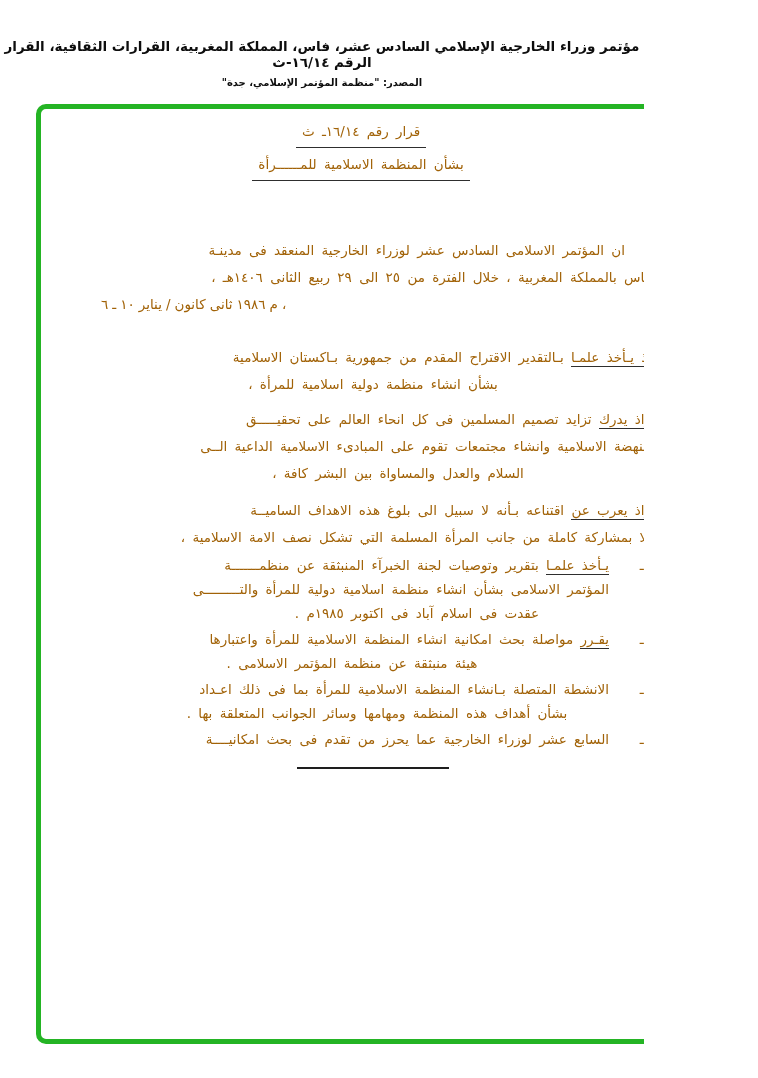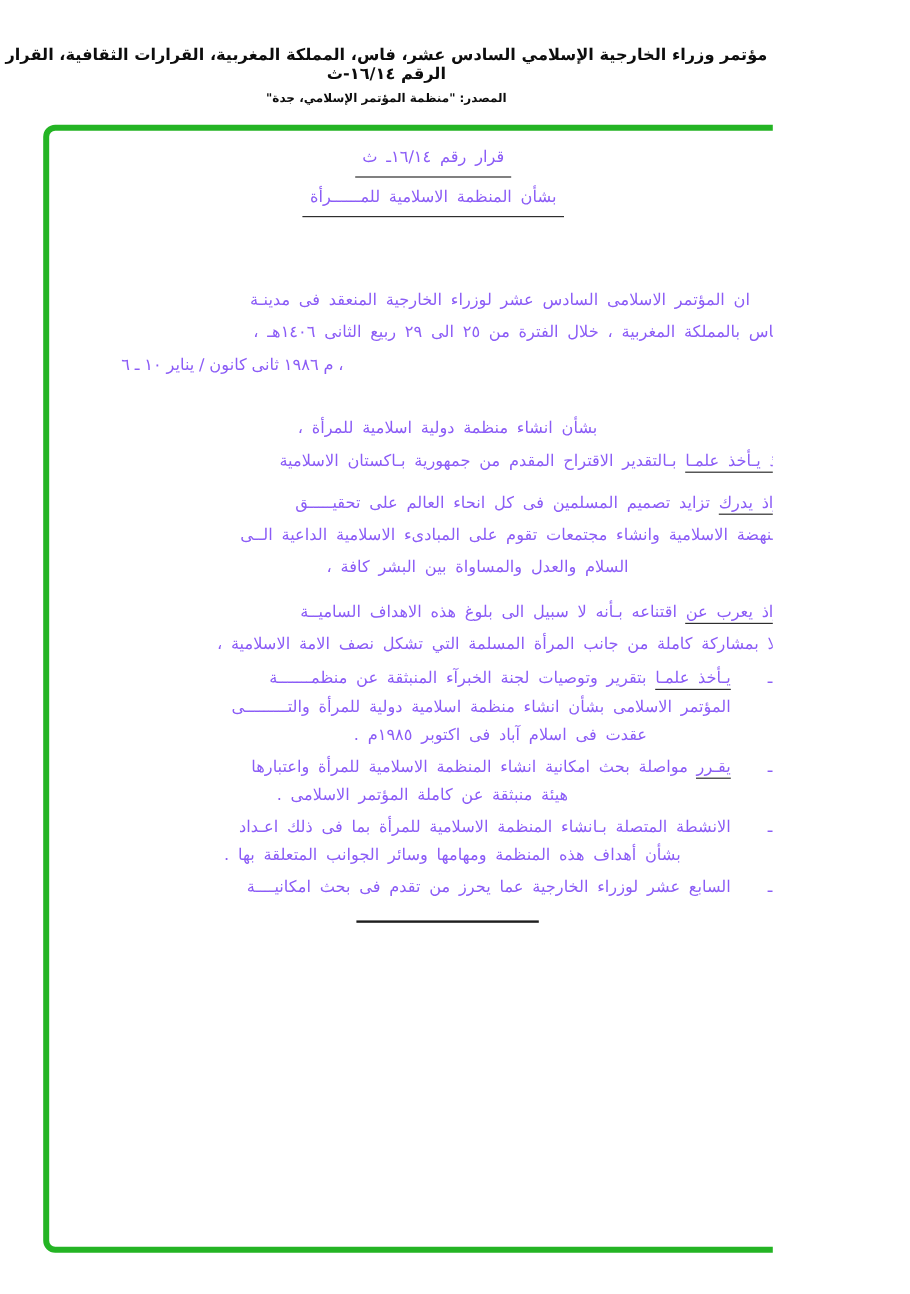--- a/index.html
+++ b/index.html
@@ -7,21 +7,21 @@
         font-family:"DejaVu Sans",sans-serif;}
   
   .hdr{position:absolute;top:38px;left:0;right:0;text-align:center;direction:rtl;color:#0d0d0d;}
   .hdr-l1{font-size:13.5px;font-weight:bold;letter-spacing:0;}
   .hdr-l2{font-size:10px;font-weight:bold;margin-top:7px;}
   
   .frame{position:absolute;left:36px;top:104px;width:676px;height:930px;
          border:5px solid #24b424;border-radius:10px;background:#fff;}
   
   .doc{position:absolute;left:0;top:0;right:0;padding:10px 66px 0 54px;direction:rtl;
-       color:#8b5cf6;font-size:13.5px;word-spacing:3px;}
+       color:#a16207;font-size:13.5px;word-spacing:3px;}
   .ttl{ text-align:center; transform:translateX(-12px); }
   .ttl .tline{display:inline-block;border-bottom:1.5px solid #2e2e2e;padding:0 6px 3px 6px;
               line-height:25px;white-space:nowrap;}
   .ttl-gap{height:4px;}
   .ln{line-height:27px;text-align:right;white-space:nowrap;}
   .item .ln{line-height:24px;}
   .indent1{padding-right:26px;}
   .al-center{text-align:center;}
   .sh-l130{padding-left:0;padding-right:0;transform:translateX(65px);} 
   .sh-l50{transform:translateX(25px);}
@@ -62,22 +62,22 @@
         <span class="tline">بشأن المنظمة الاسلامية للمــــــرأة</span>
       </div>
 
       <div class="p mt-p1">
         <div class="ln indent1">ان المؤتمر الاسلامى السادس عشر لوزراء الخارجية المنعقد فى مدينـة</div>
         <div class="ln">فاس بالمملكة المغربية ، خلال الفترة من ٢٥ الى ٢٩ ربيع الثانى ١٤٠٦هـ ،</div>
         <div class="ln date-line"><span class="tok">٦</span><span class="tok">ـ</span><span class="tok">١٠</span><span class="tok">يناير</span><span class="tok">/</span><span class="tok">كانون</span><span class="tok">ثانى</span><span class="tok">١٩٨٦</span><span class="tok">م</span><span class="tok">،</span></div>
       </div>
 
       <div class="p mt-p2">
+        <div class="ln"><span class="u">اذ يـأخذ علمـا</span><span> بـالتقدير الاقتراح المقدم من جمهورية بـاكستان الاسلامية</span></div>
         <div class="ln al-center">بشأن انشاء منظمة دولية اسلامية للمرأة ،</div>
-        <div class="ln"><span class="u">اذ يـأخذ علمـا</span><span> بـالتقدير الاقتراح المقدم من جمهورية بـاكستان الاسلامية</span></div>
       </div>
 
       <div class="p mt-p3">
         <div class="ln"><span class="u">واذ يدرك</span><span> تزايد تصميم المسلمين فى كل انحاء العالم على تحقيـــــق</span></div>
         <div class="ln">النهضة الاسلامية وانشاء مجتمعات تقوم على المبادىء الاسلامية الداعية الــى</div>
         <div class="ln al-center sh-l50">السلام والعدل والمساواة بين البشر كافة ،</div>
       </div>
 
       <div class="p mt-p4">
         <div class="ln"><span class="u">واذ يعرب عن</span><span> اقتناعه بـأنه لا سبيل الى بلوغ هذه الاهداف الساميــة</span></div>
@@ -91,21 +91,21 @@
           <div class="ln"><span class="u">يـأخذ علمـا</span><span> بتقرير وتوصيات لجنة الخبرآء المنبثقة عن منظمـــــــة</span></div>
           <div class="ln">المؤتمر الاسلامى بشأن انشاء منظمة اسلامية دولية للمرأة والتـــــــــى</div>
           <div class="ln al-center sh-l130">عقدت فى اسلام آباد فى اكتوبر ١٩٨٥م .</div>
         </div>
       </div>
 
       <div class="item">
         <span class="num">٢ـ</span>
         <div class="itext">
           <div class="ln"><span class="u">يقـرر</span><span> مواصلة بحث امكانية انشاء المنظمة الاسلامية للمرأة واعتبارها</span></div>
-          <div class="ln al-center">هيئة منبثقة عن كاملة المؤتمر الاسلامى .</div>
+          <div class="ln al-center">هيئة منبثقة عن منظمة المؤتمر الاسلامى .</div>
         </div>
       </div>
 
       <div class="item">
         <span class="num">٣ـ</span>
         <div class="itext">
           <div class="ln">الانشطة المتصلة بـانشاء المنظمة الاسلامية للمرأة بما فى ذلك اعـداد</div>
           <div class="ln al-center sh-l50">بشأن أهداف هذه المنظمة ومهامها وسائر الجوانب المتعلقة بها .</div>
         </div>
       </div>

